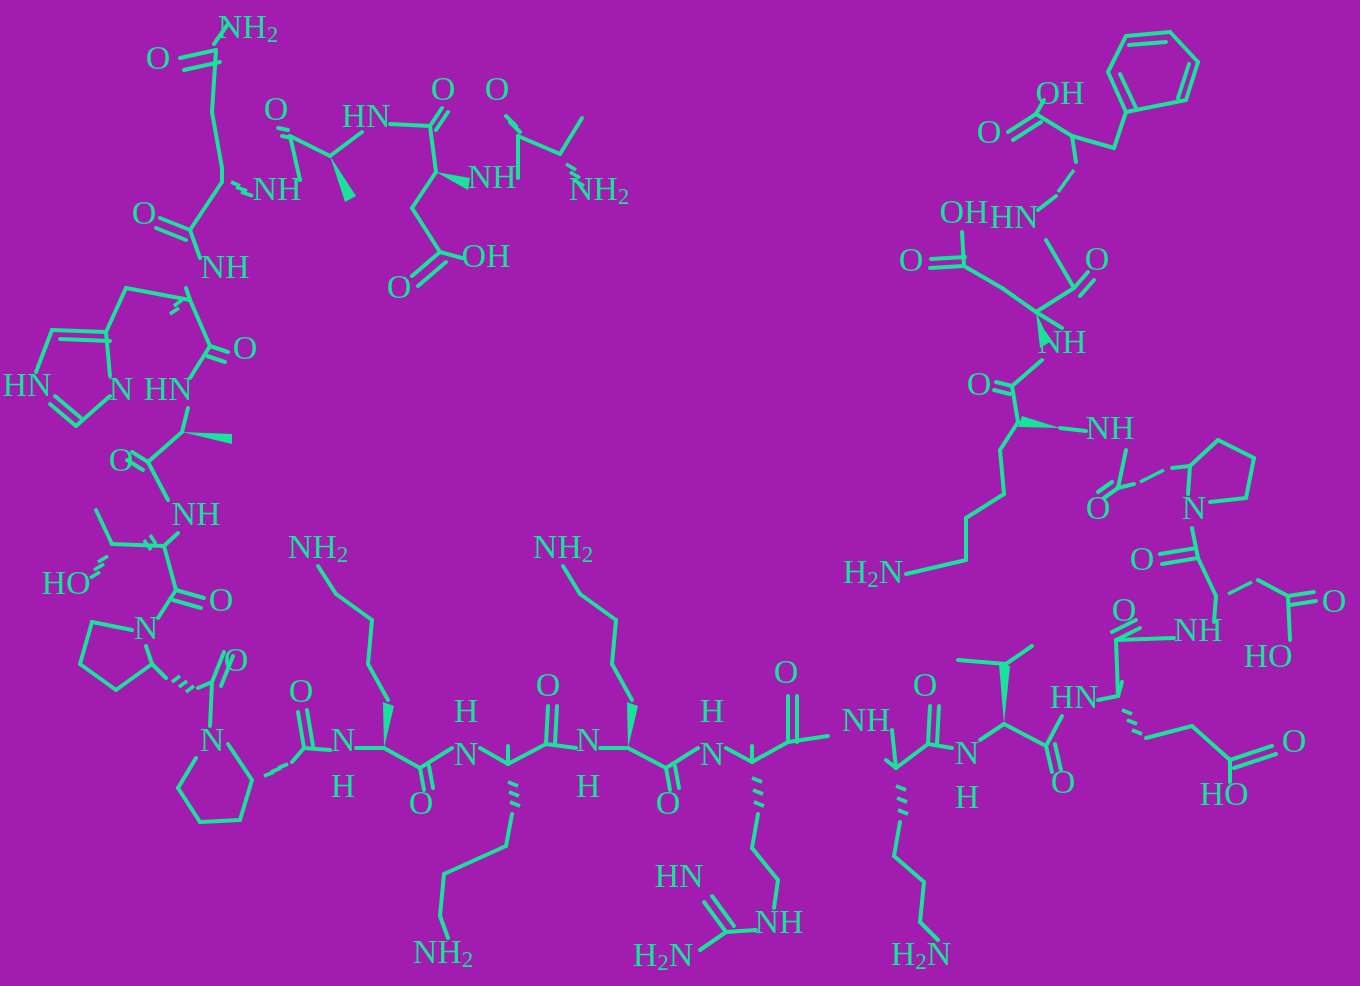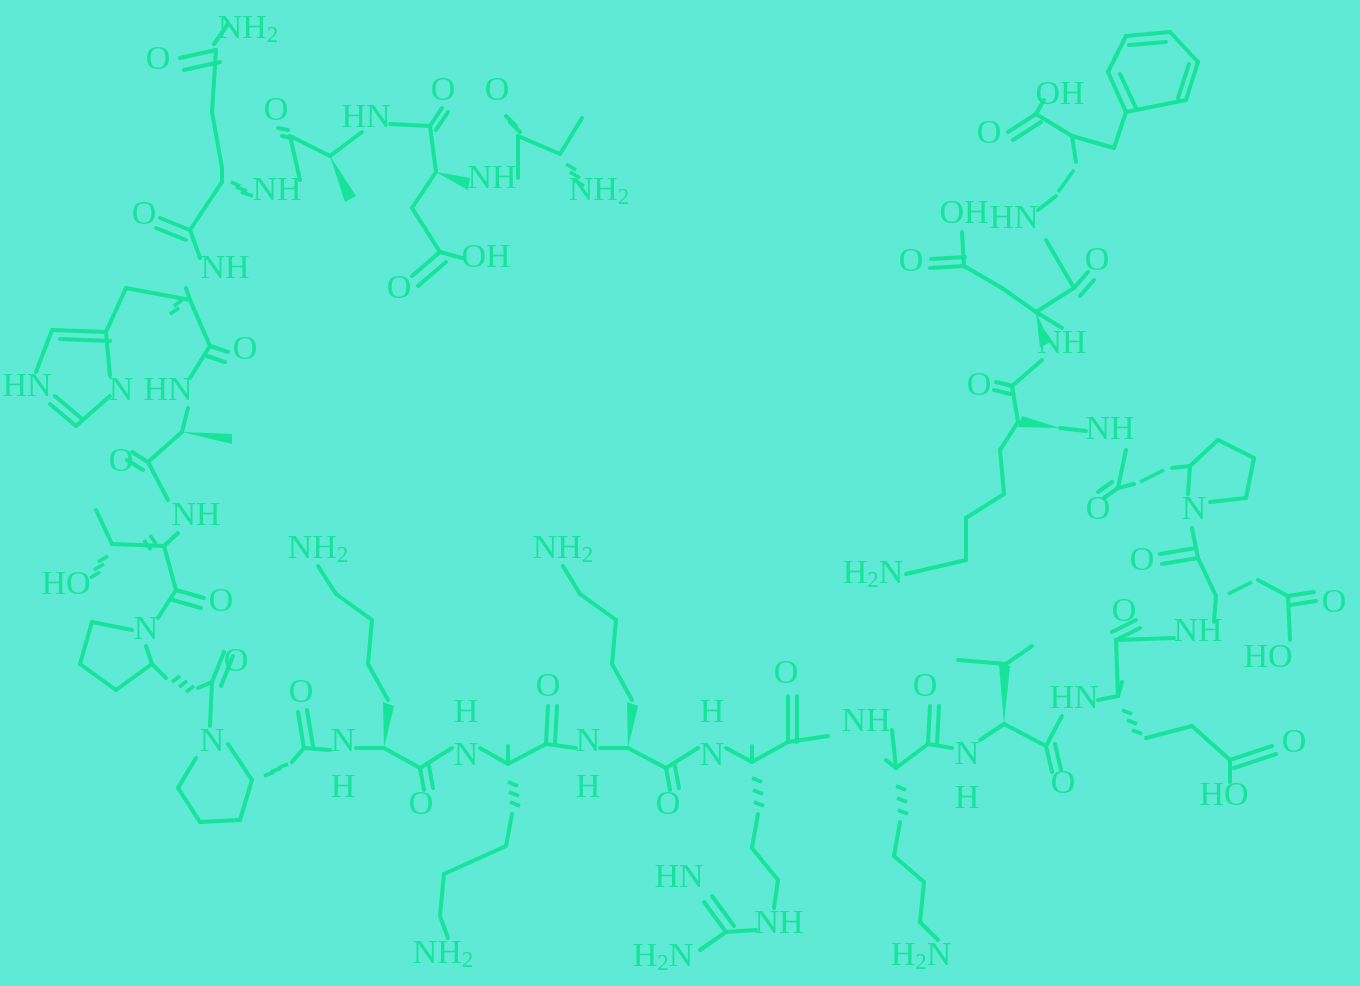--- a/index.html
+++ b/index.html
@@ -9,21 +9,21 @@
   .bond{stroke:#17e39a;stroke-width:4;stroke-linecap:round;stroke-linejoin:round;fill:none;}
   .wedge{fill:#17e39a;stroke:none;}
   .hash{stroke:#17e39a;stroke-width:3.6;stroke-linecap:butt;fill:none;}
   .atom{fill:#17e39a;font-family:"Liberation Serif", serif;font-size:34px;
         text-anchor:middle;dominant-baseline:middle;}
   .atom-sub{font-size:23px;}
 </style>
 <style>.bond,.bond-thin,.hash{stroke:#17e39a;}.wedge{fill:#17e39a;}.atom{fill:#17e39a;}</style></head>
 <body>
 
-<div id="root" style="background: #5eead4;">
+<div id="root" style="background: #a21caf;">
   <svg id="struct" viewBox="0 0 1360 986">
 
     <g>
 
       <path class="bond" d="M 214,44 L 228,24"></path>
       <path class="bond" d="M 216,50 L 180,58"></path>
       <path class="bond" d="M 220,62 L 184,70"></path>
       <path class="bond" d="M 216,50 L 212,112"></path>
       <path class="bond" d="M 212,112 L 222,168"></path>
 

